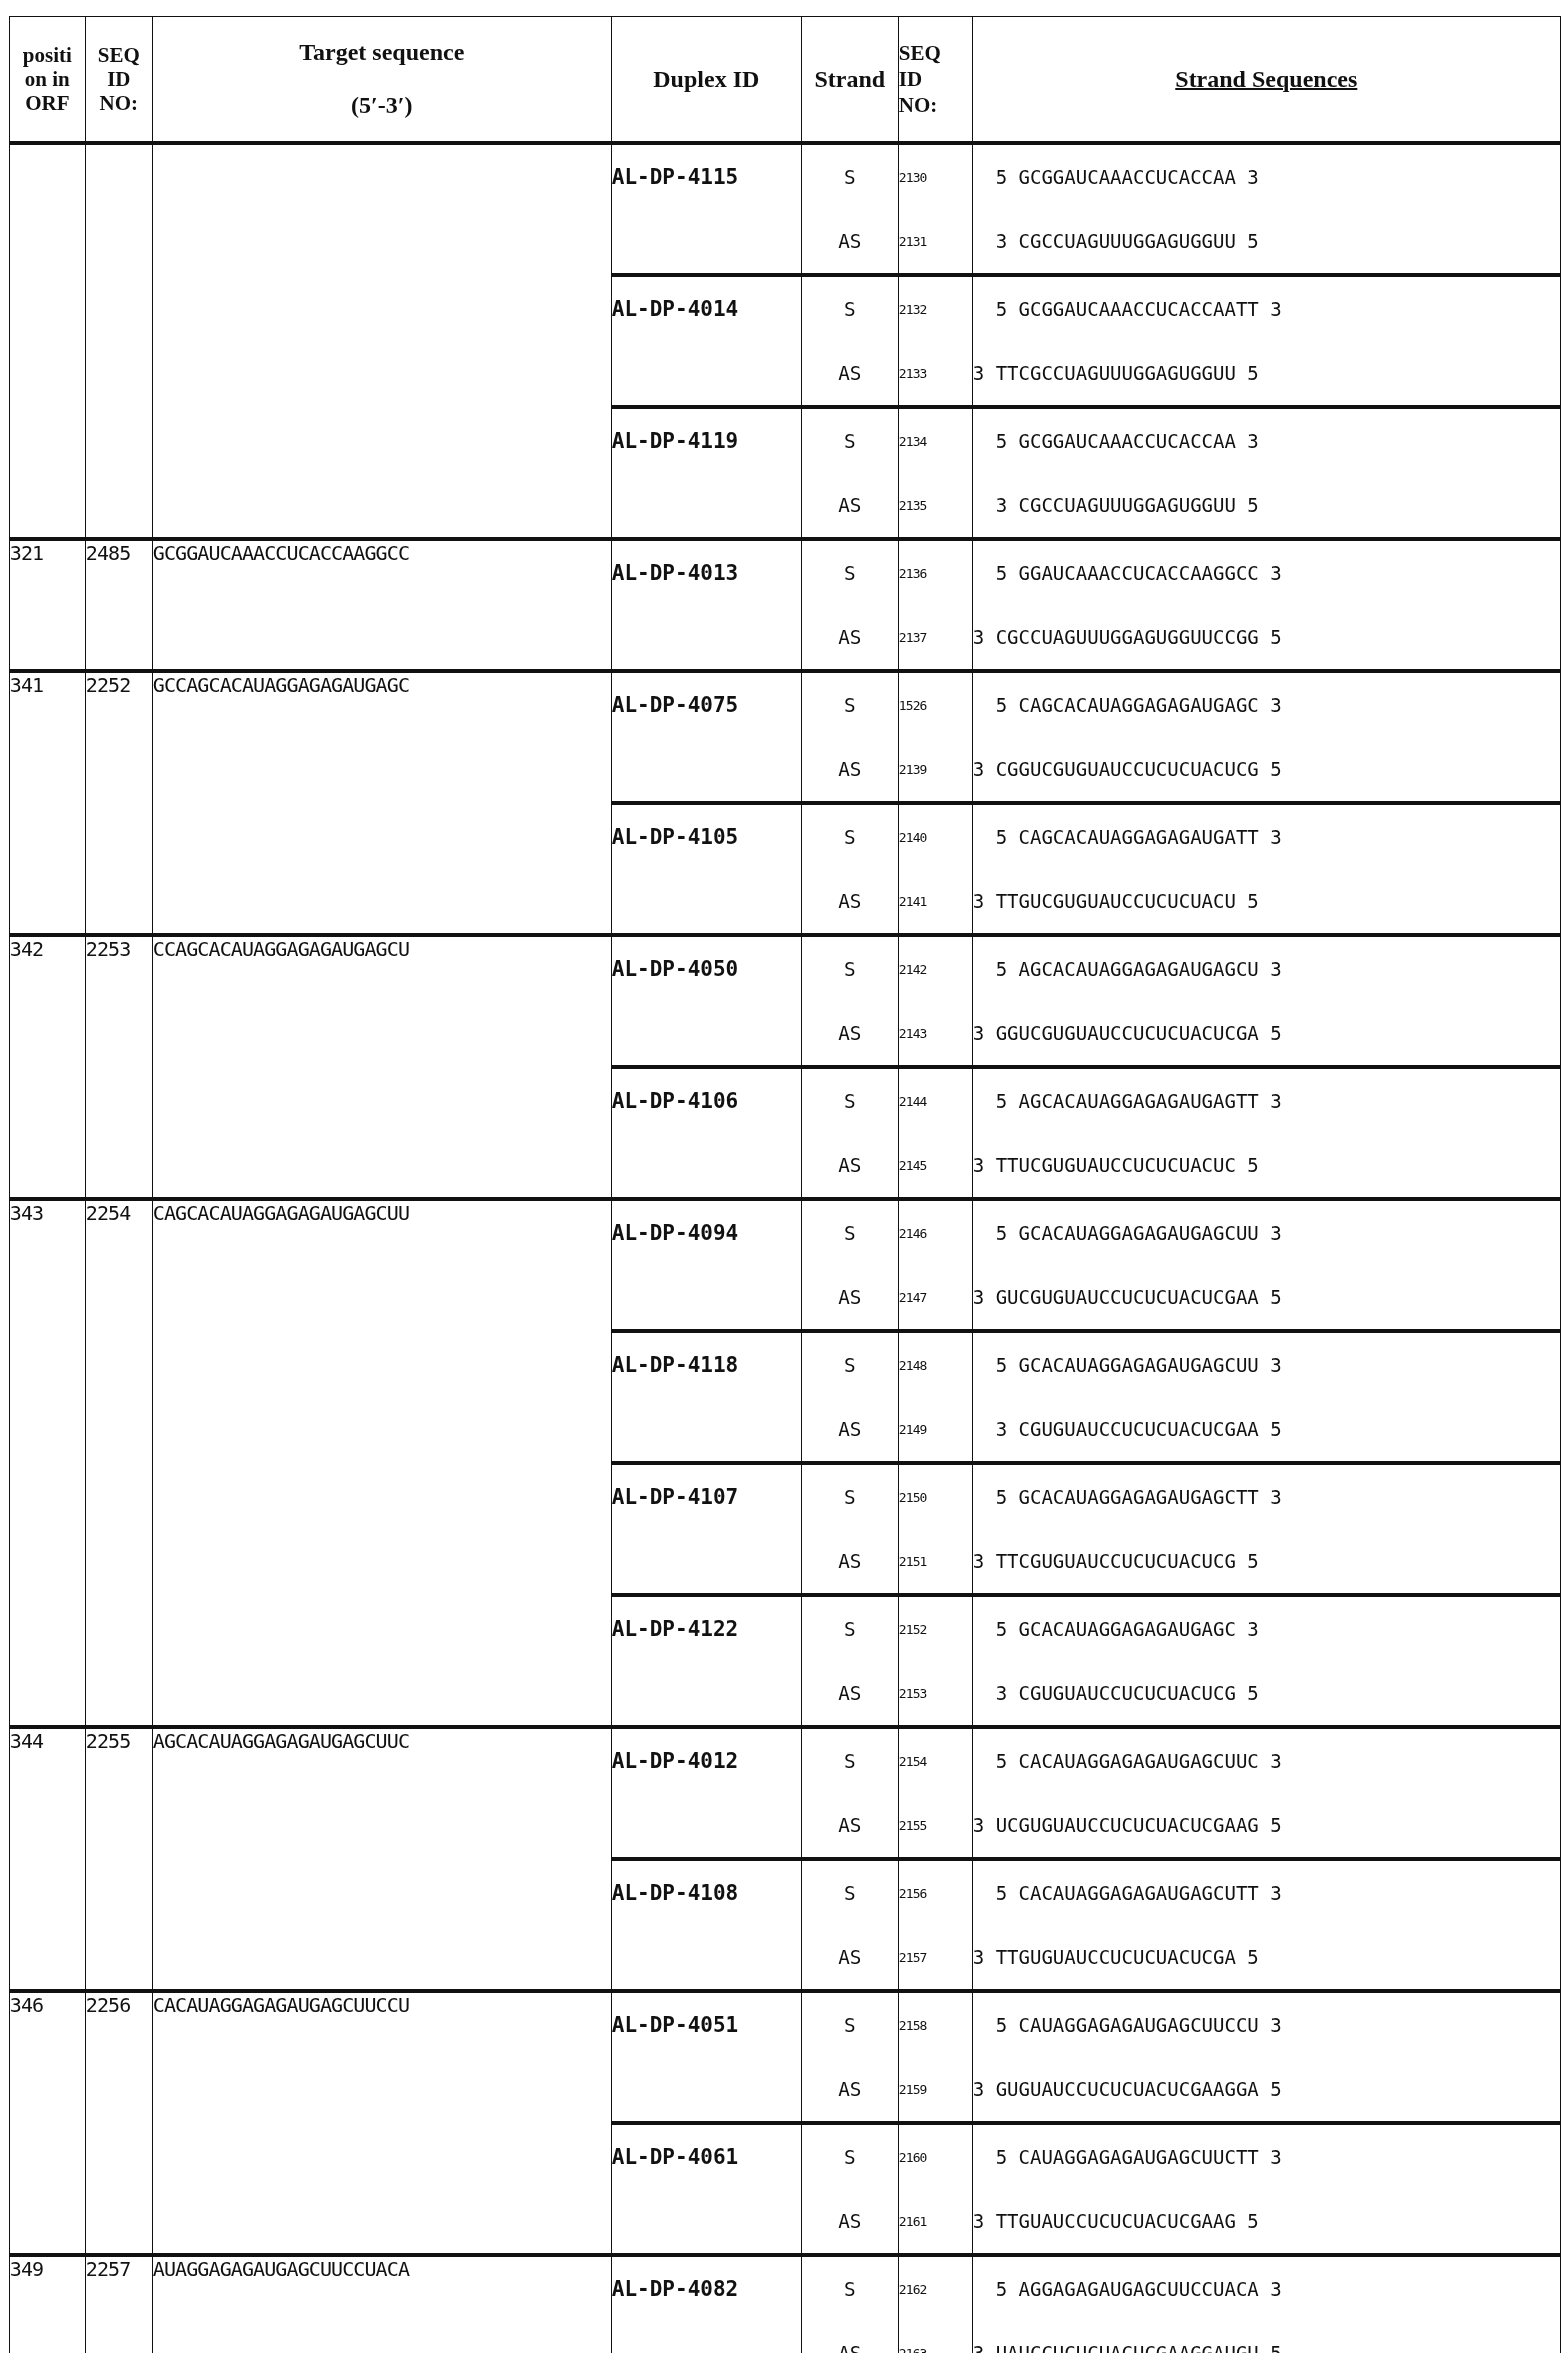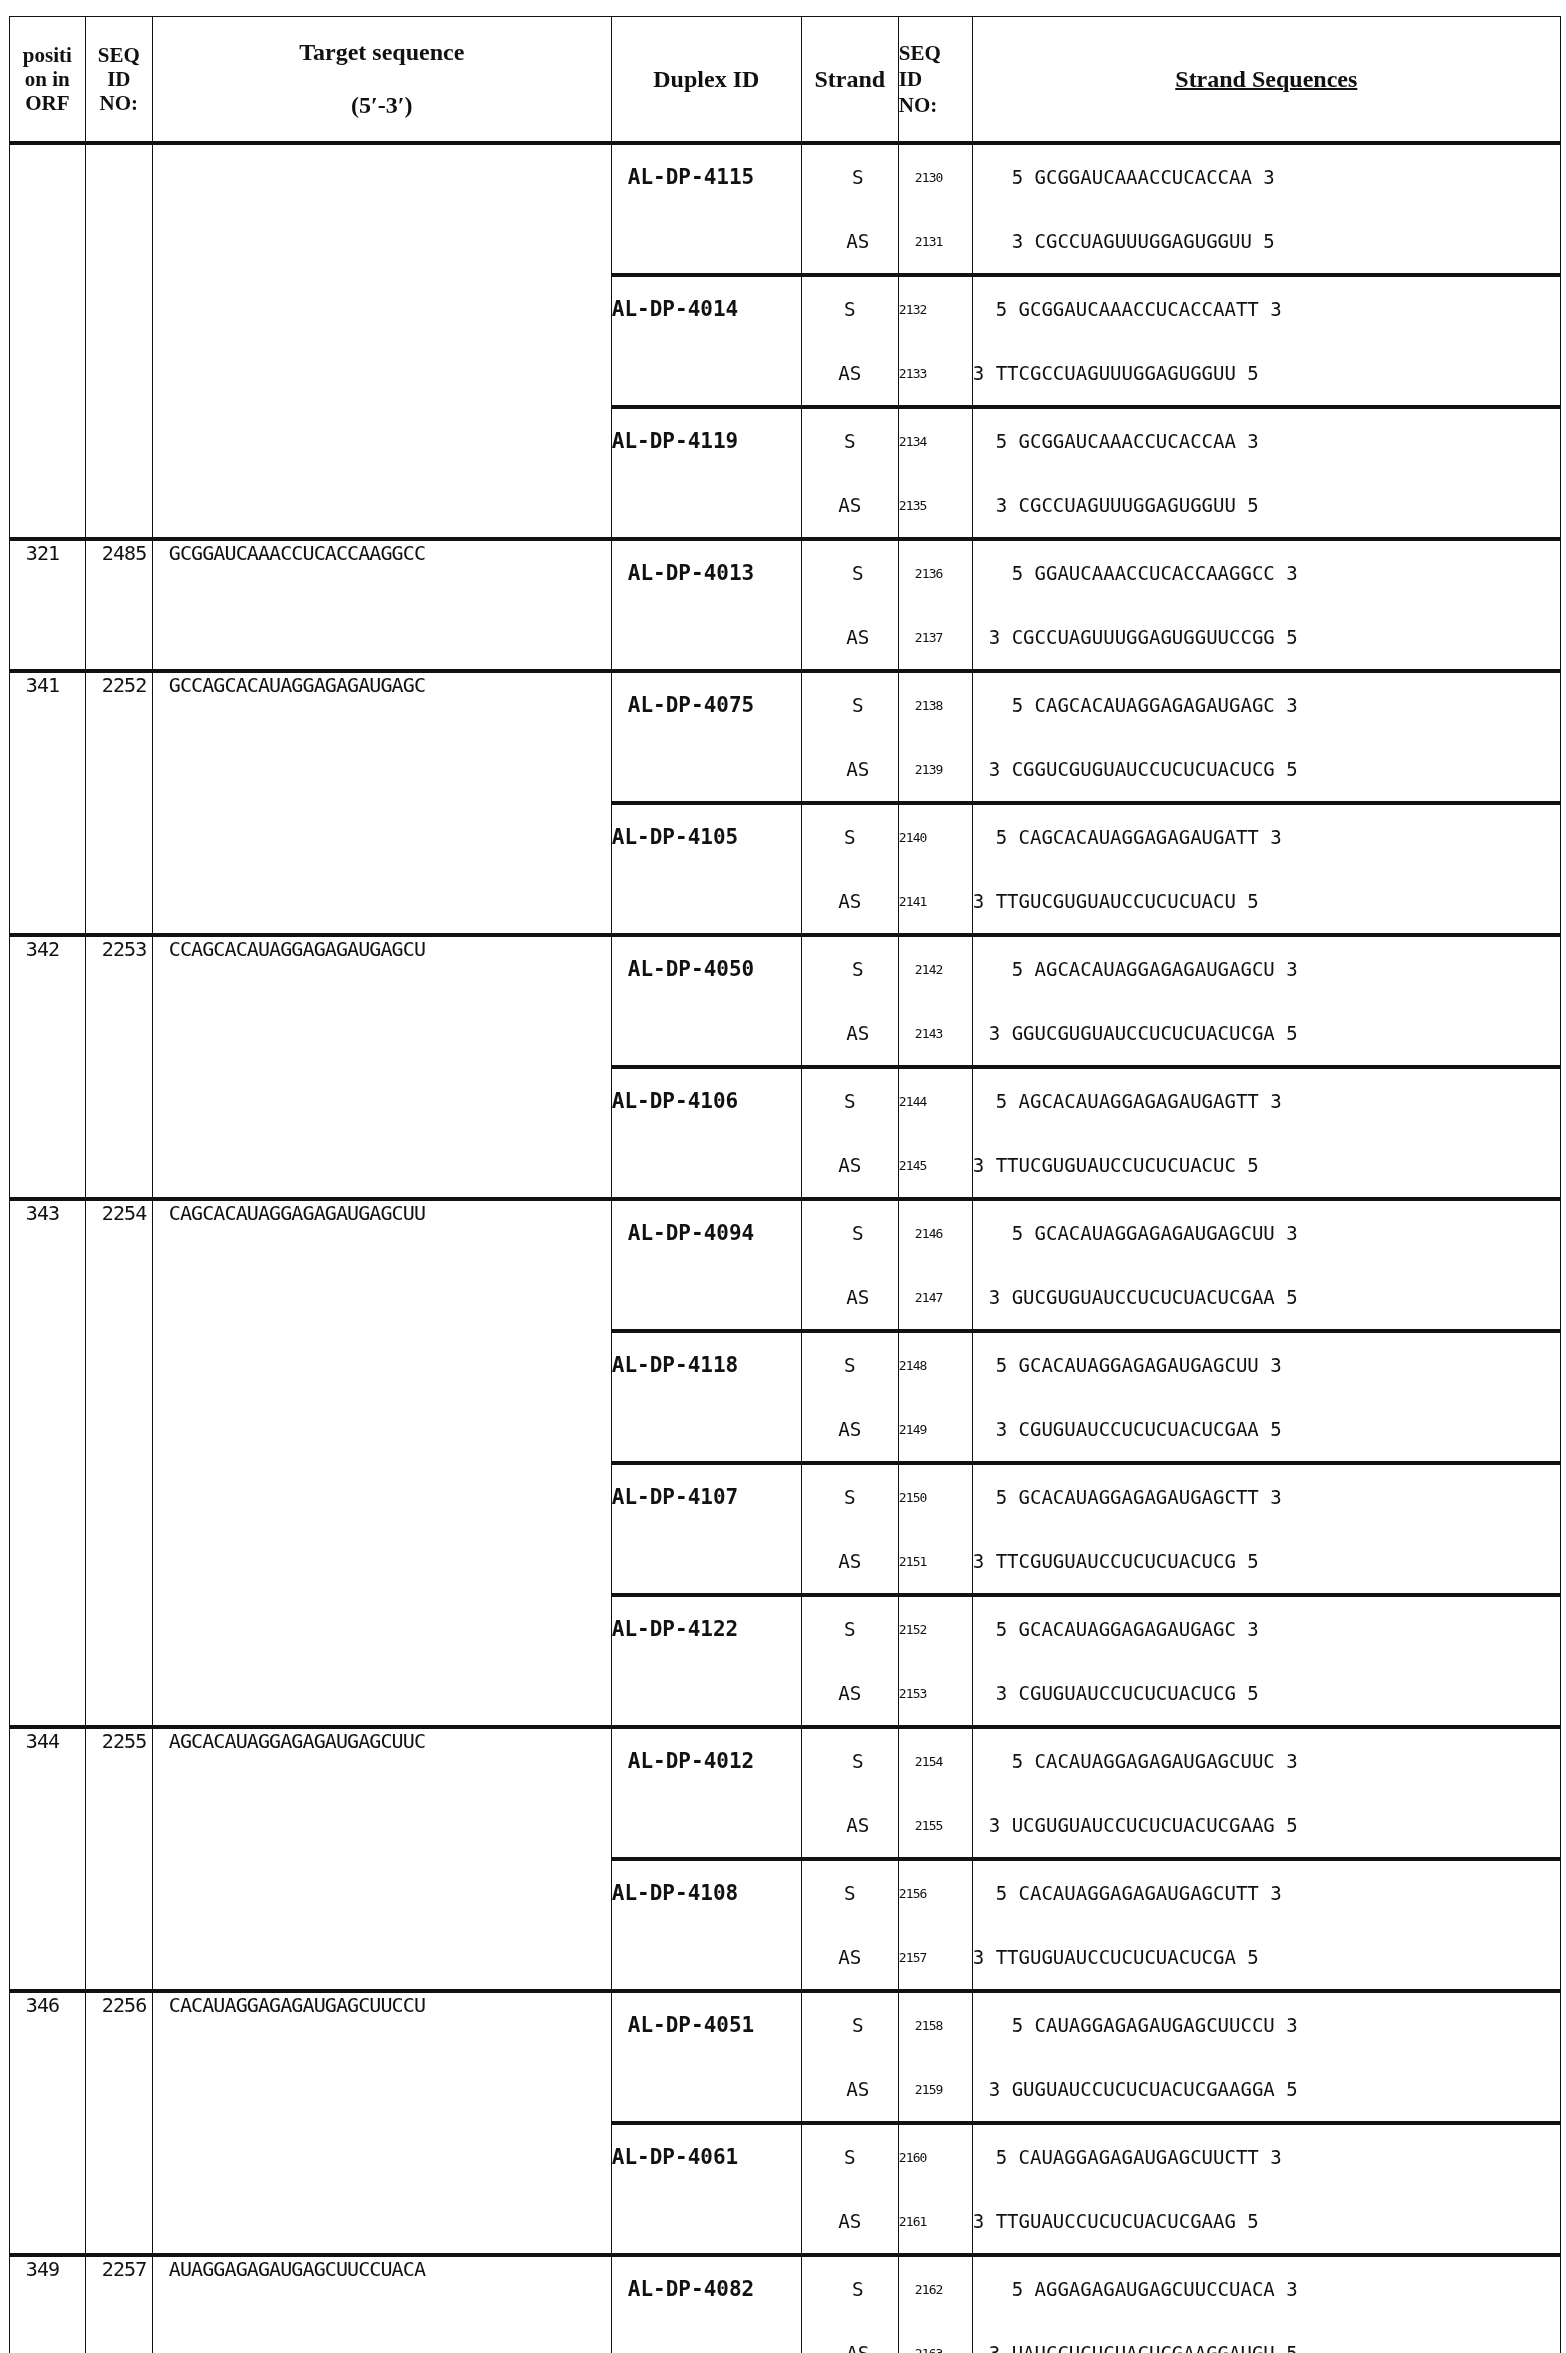--- a/index.html
+++ b/index.html
@@ -22,21 +22,21 @@
     line-height: 27px;
     vertical-align: middle !important;
     height: 124px;
     border-bottom: 4.4px solid #111 !important;
   }
   th.pos, th.seqid { text-align: center; font-size: 21px; line-height: 24px; margin-left: 36px; }
   th.seqid2 { text-align: left; font-size: 21px; line-height: 26px; }
   th.target { text-align: center; margin-top: 48px; }
   th.target .t2 { display: block; margin-top: 26px; }
   th.strandseq span { text-decoration: underline; text-decoration-thickness: 1.8px; }
-  tr.group-start td { border-top: 4.4px solid #111; padding-left: 16px; }
+  tr.group-start td { border-top: 4.4px solid #111; }
   tr.dup-start td.dcell { border-top: 4.4px solid #111; }
   td.pos, td.seqid, td.target {
     padding-top: 17.6px;
     font-family: "DejaVu Sans Mono", "Liberation Mono", monospace;
     font-size: 20px;
     letter-spacing: -0.9px;
     white-space: nowrap;
     overflow: hidden;
   }
   td.pos { padding-left: 1.8px; }
@@ -174,21 +174,21 @@
         <td class="target" rowspan="2">GCCAGCACAUAGGAGAGAUGAGC</td>
         <td class="duplex dcell">
                  <div class="dline">AL-DP-4075</div>
                  <div class="dline"></div>
                </td>
         <td class="strand dcell">
                  <div class="dline">S</div>
                  <div class="dline">AS</div>
                </td>
         <td class="sid dcell">
-                 <div class="dline">2138</div>
+                 <div class="dline">1526</div>
                  <div class="dline">2139</div>
                </td>
         <td class="sseq dcell">
                  <div class="dline">  5 CAGCACAUAGGAGAGAUGAGC 3</div>
                  <div class="dline">3 CGGUCGUGUAUCCUCUCUACUCG 5</div>
                </td>
       </tr>
       <tr class="dup-start">
         <td class="duplex dcell">
                  <div class="dline">AL-DP-4105</div>

